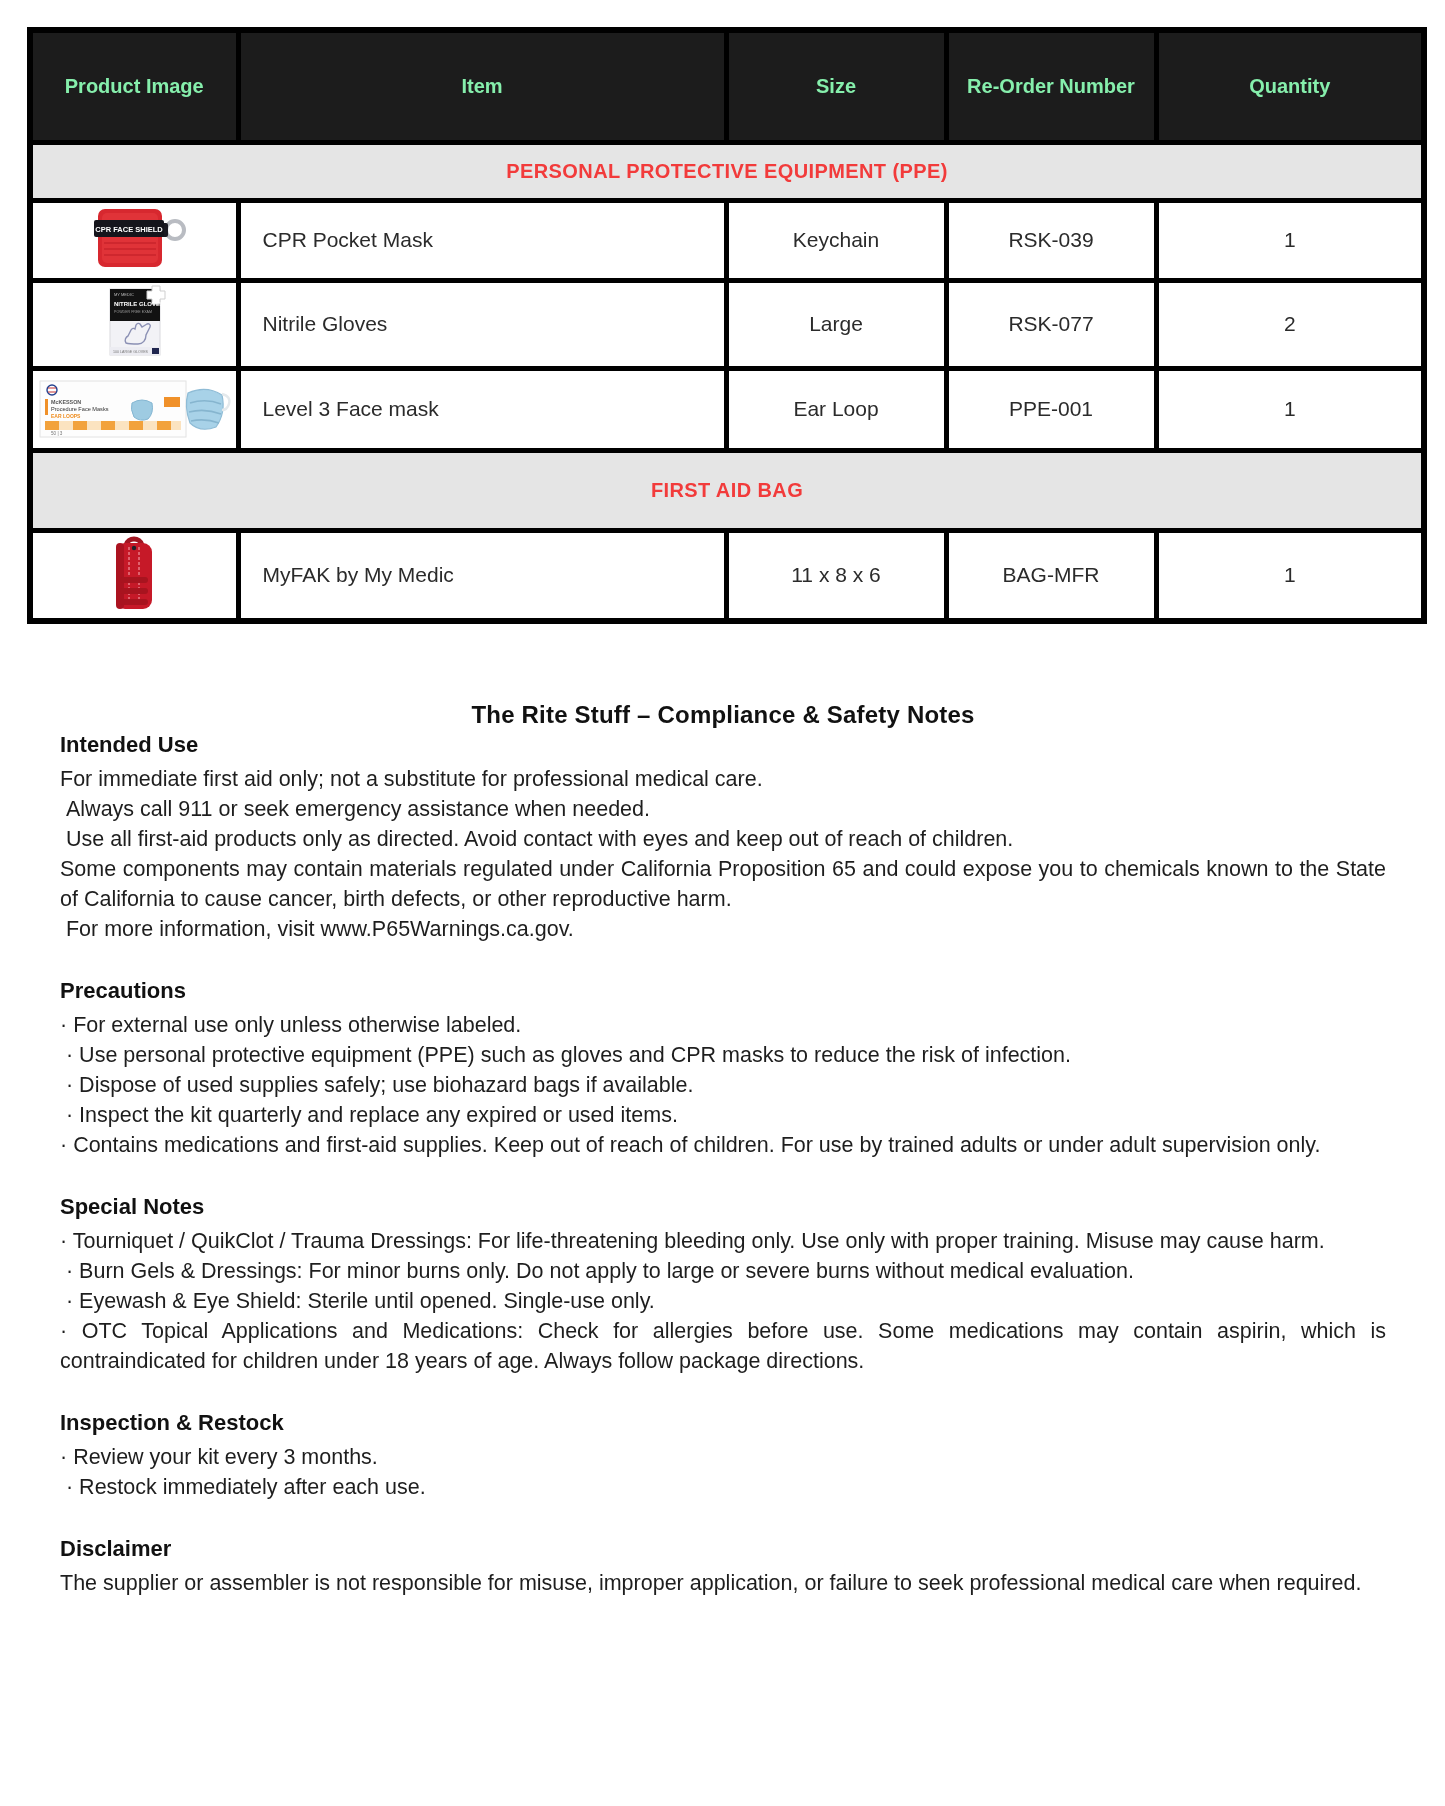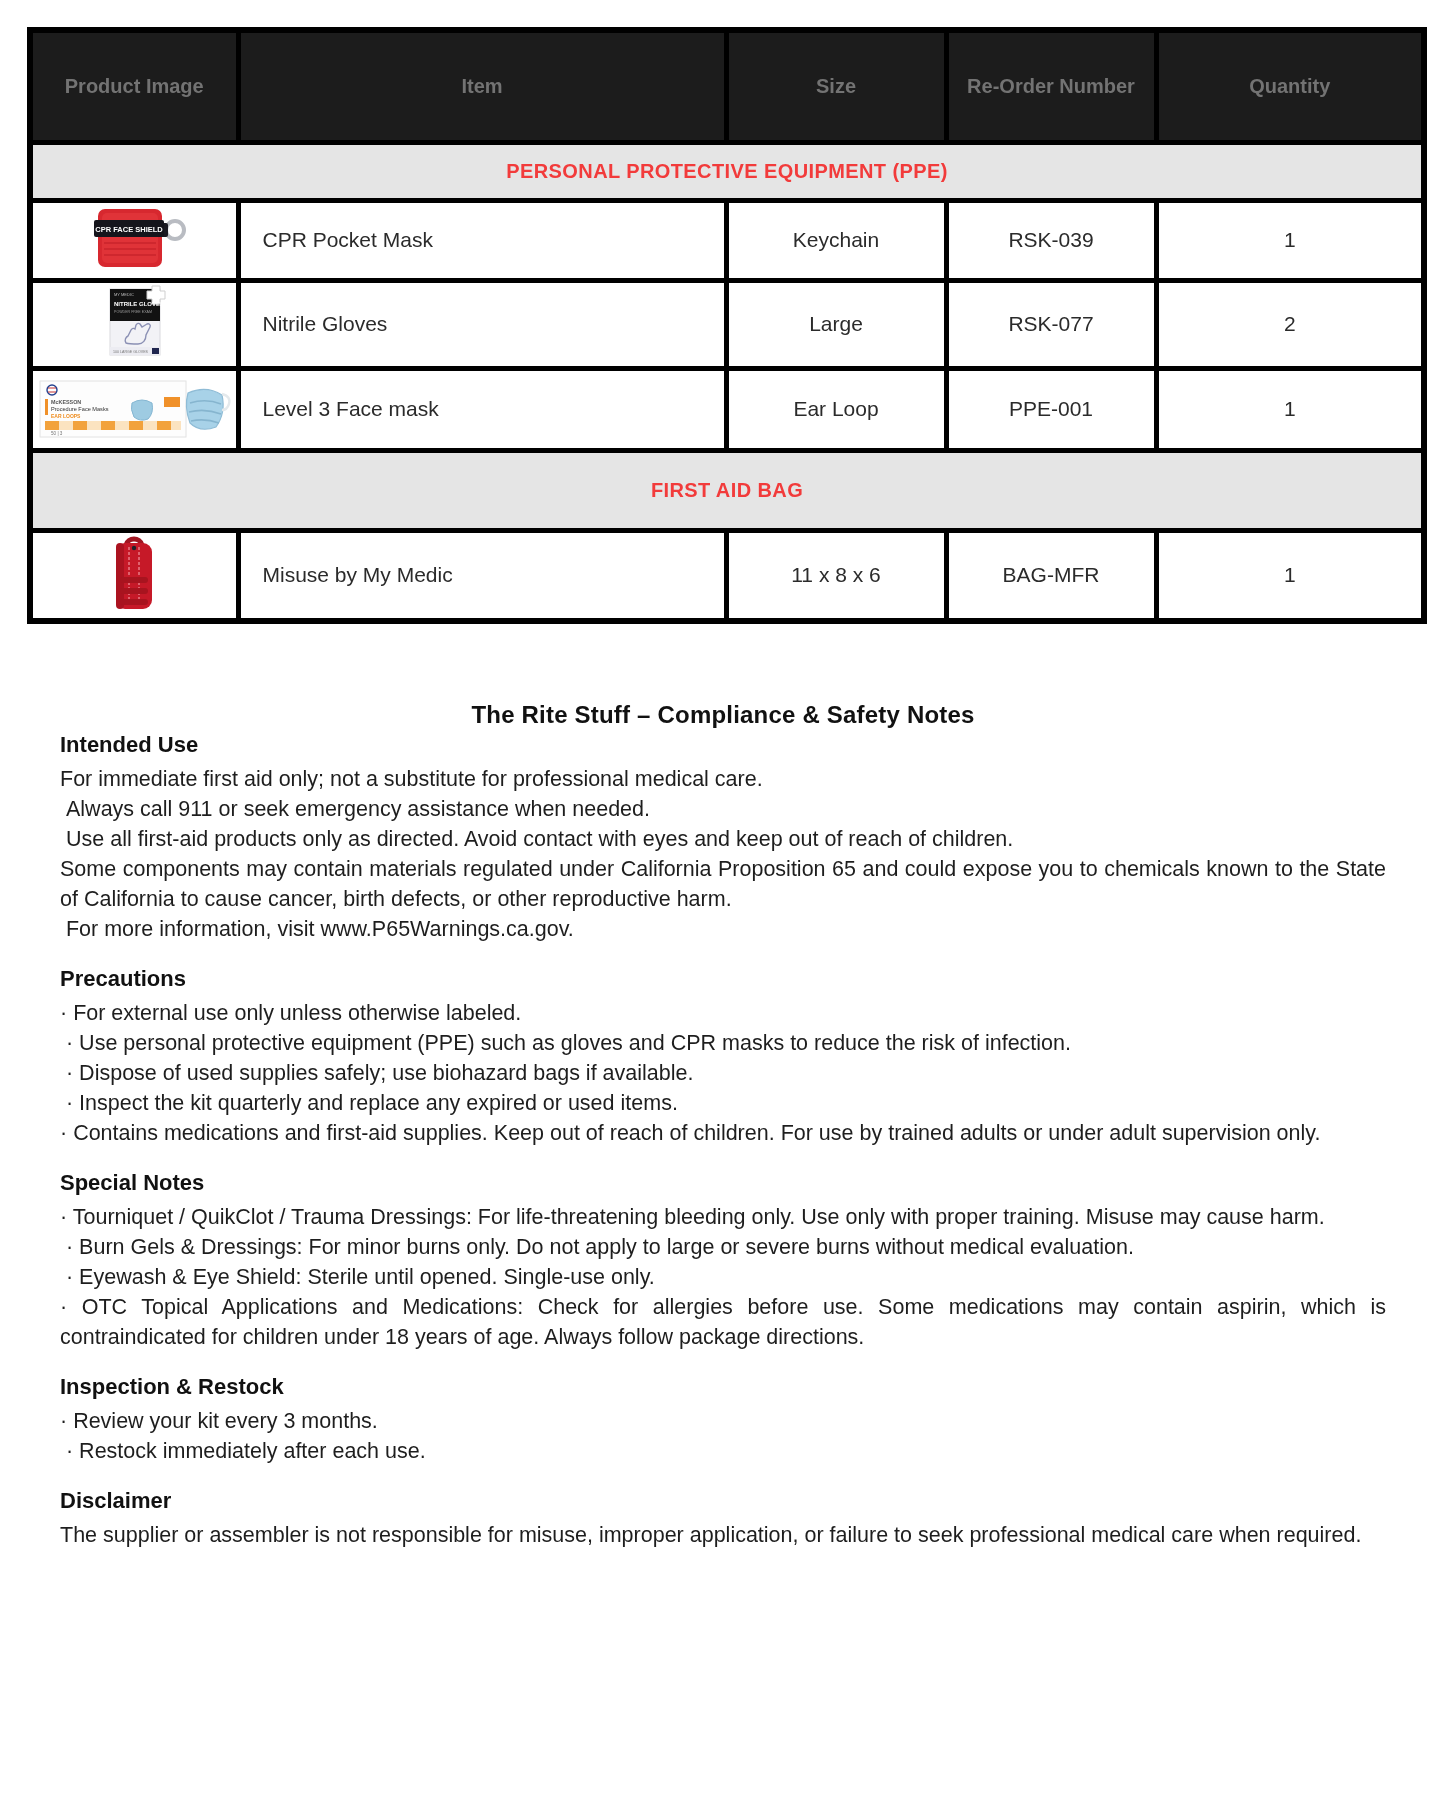--- a/index.html
+++ b/index.html
@@ -10,21 +10,21 @@
     color:#212121;
   }
   
   .table-wrap { position:absolute; left:27px; top:27px; width:1394px; }
   table.products {
     width:100%; border-collapse:collapse; table-layout:fixed;
     border:6px solid #000;
   }
   table.products th, table.products td { border:5px solid #000; }
   th.hdr {
-    background:#1c1c1c; color:#737373; font-weight:bold;
+    background:#1c1c1c; color:#86efac; font-weight:bold;
     font-size:20px; line-height:28px; height:112px;
     text-align:center; vertical-align:middle; padding:6px 10px;
   }
   td.section-cell {
     height:58px; text-align:center; vertical-align:middle;
     font-weight:bold; font-size:20px; letter-spacing:0.4px;
     color:#f23b3b; background:#e5e5e5;
   }
   td.section-cell.tall { height:80px; }
   td.cell { background:#fff; vertical-align:middle; font-size:21px; color:#2b2b2b; }
@@ -40,21 +40,21 @@
     text-align:center; font-size:24px; font-weight:bold;
     color:#111; letter-spacing:0.2px;
   }
   .notes h3 {
     font-size:22px; font-weight:bold; color:#111;
     margin-top:30px; margin-bottom:4px;
   }
   .notes section:first-of-type h3 { margin-top:0; }
   .notes p { white-space:pre-wrap; }
   .notes p.justify { white-space:normal; text-align:justify; }
-  .notes section.gap-lg h3 { margin-top:20px; }
+  .notes section.gap-lg h3 { margin-top:32px; }
 </style>
 </head>
 <body>
 
 <div class="table-wrap">
   <table class="products">
     <colgroup>
       <col style="width:208px">
         <col style="width:488px">
         <col style="width:220px">
@@ -158,21 +158,21 @@
             <path d="M24 10 C26 2 38 2 40 10" fill="none" stroke="#a11622" stroke-width="5" stroke-linecap="round"></path>
             <rect x="14" y="8" width="36" height="66" rx="9" fill="#c61928"></rect>
             <rect x="14" y="8" width="8" height="66" rx="4" fill="#ab1320"></rect>
             <path d="M27 12 v58 M37 12 v58" stroke="#e57680" stroke-width="1.6" stroke-dasharray="3 2"></path>
             <rect x="18" y="42" width="28" height="6" rx="3" fill="#a8141f"></rect>
             <rect x="18" y="53" width="28" height="6" rx="3" fill="#a8141f"></rect>
             <rect x="18" y="64" width="28" height="6" rx="3" fill="#a8141f"></rect>
             <circle cx="32" cy="13" r="2.2" fill="#23232b"></circle>
           </svg>
         </td>
-        <td class="cell item-cell">Misuse by My Medic</td>
+        <td class="cell item-cell">MyFAK by My Medic</td>
         <td class="cell center-cell">11 x 8 x 6</td>
         <td class="cell center-cell">BAG-MFR</td>
         <td class="cell center-cell">1</td>
       </tr>
     </tbody>
   </table>
 </div>
 
 <div class="notes">
   <h2>The Rite Stuff – Compliance &amp; Safety Notes</h2>

